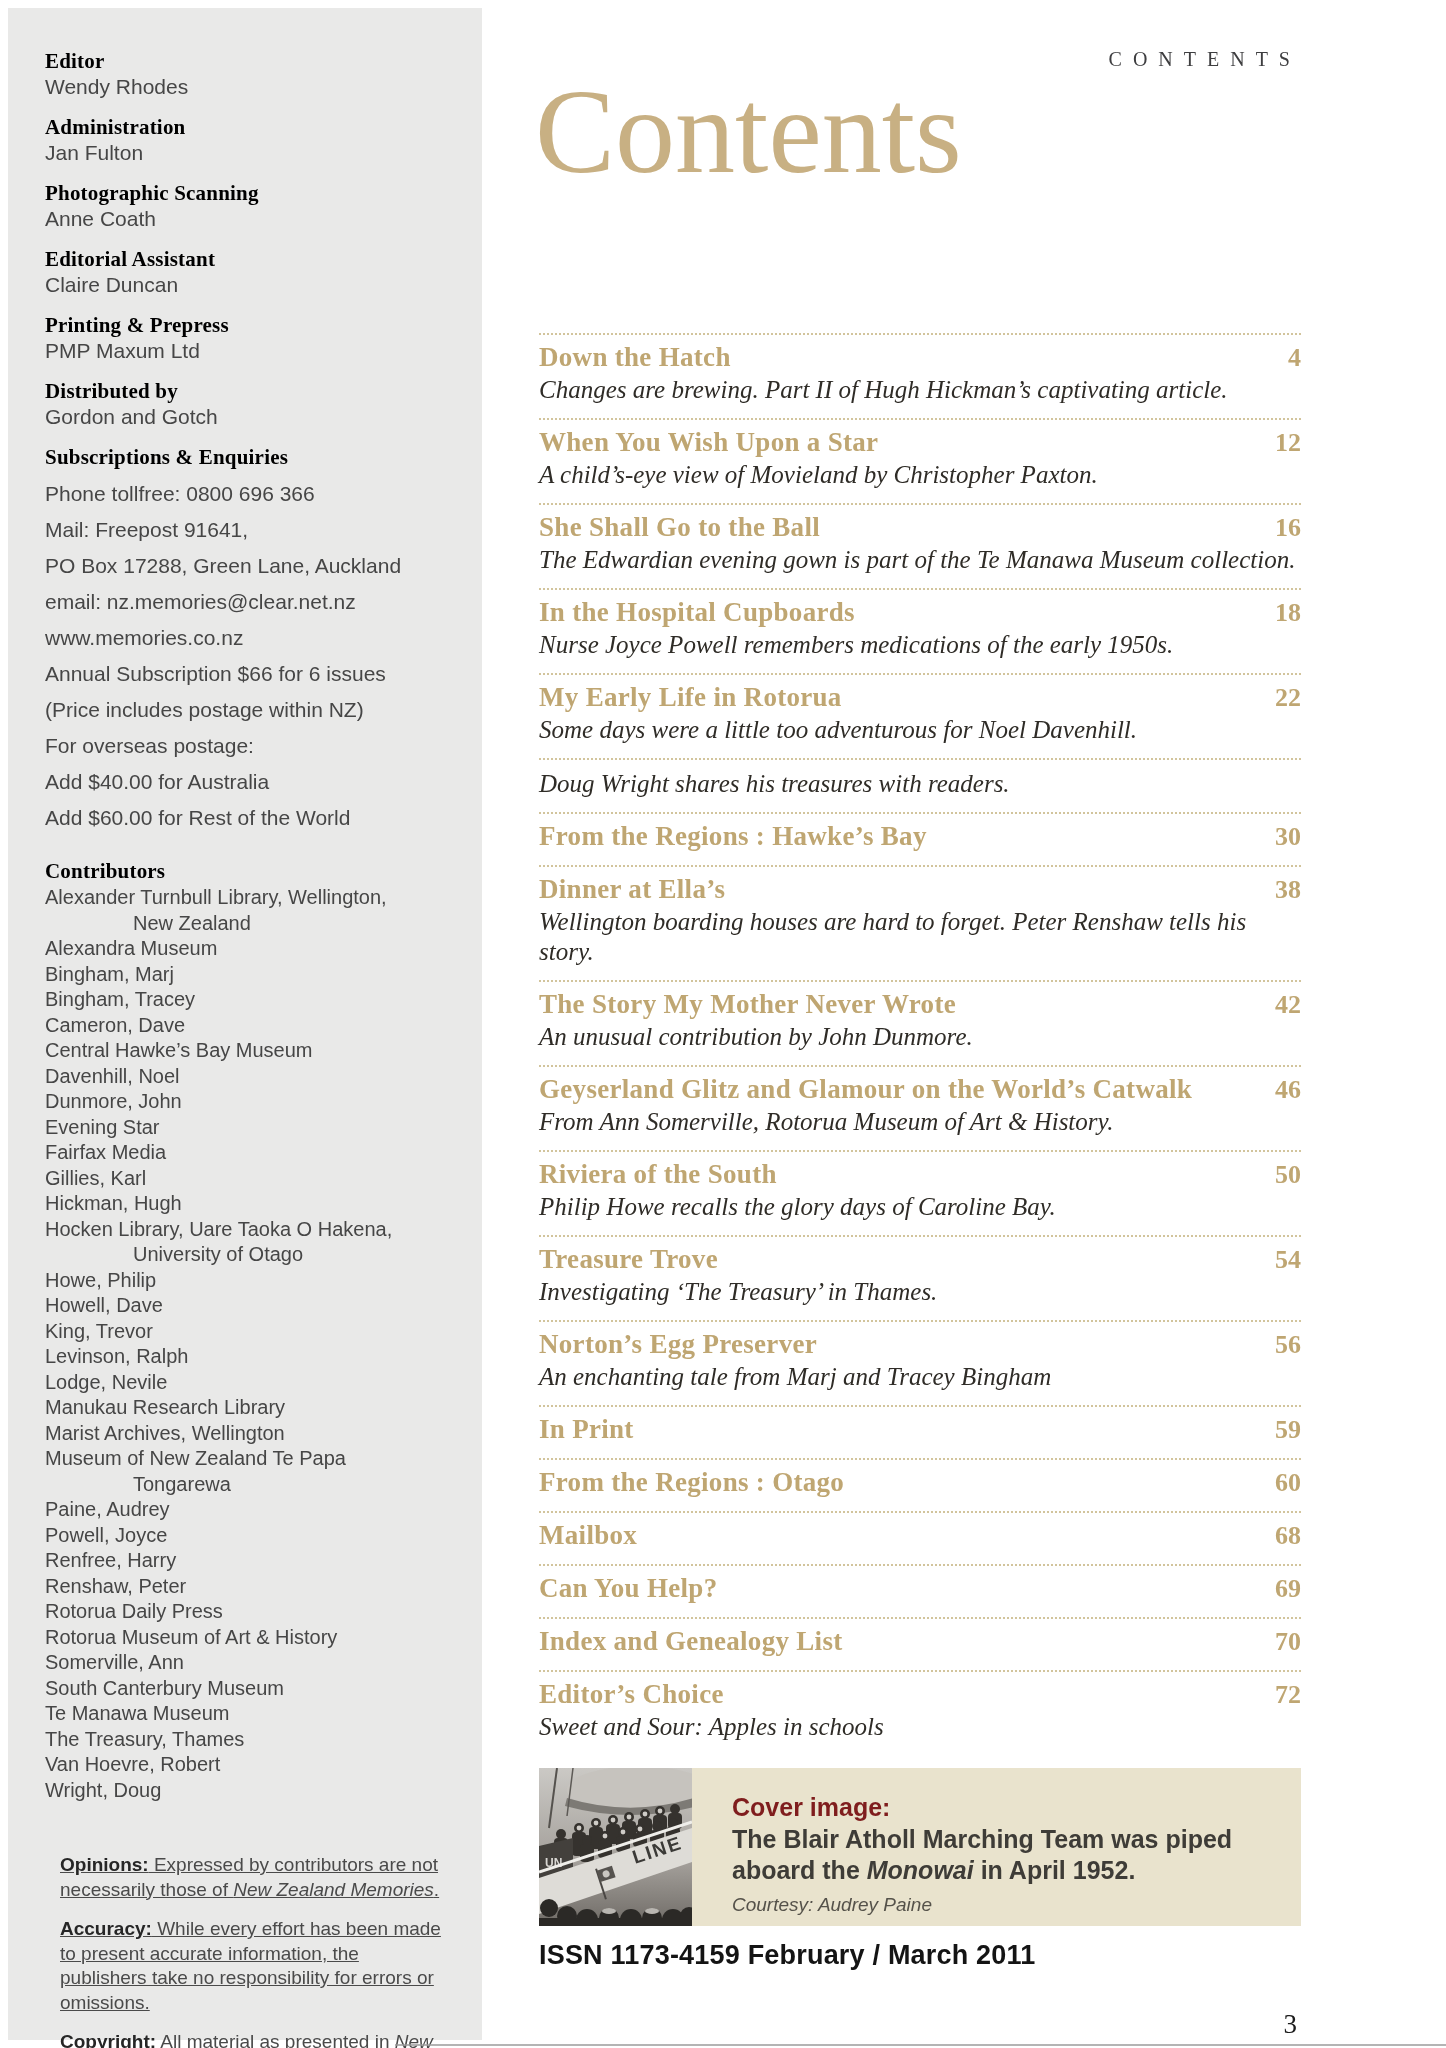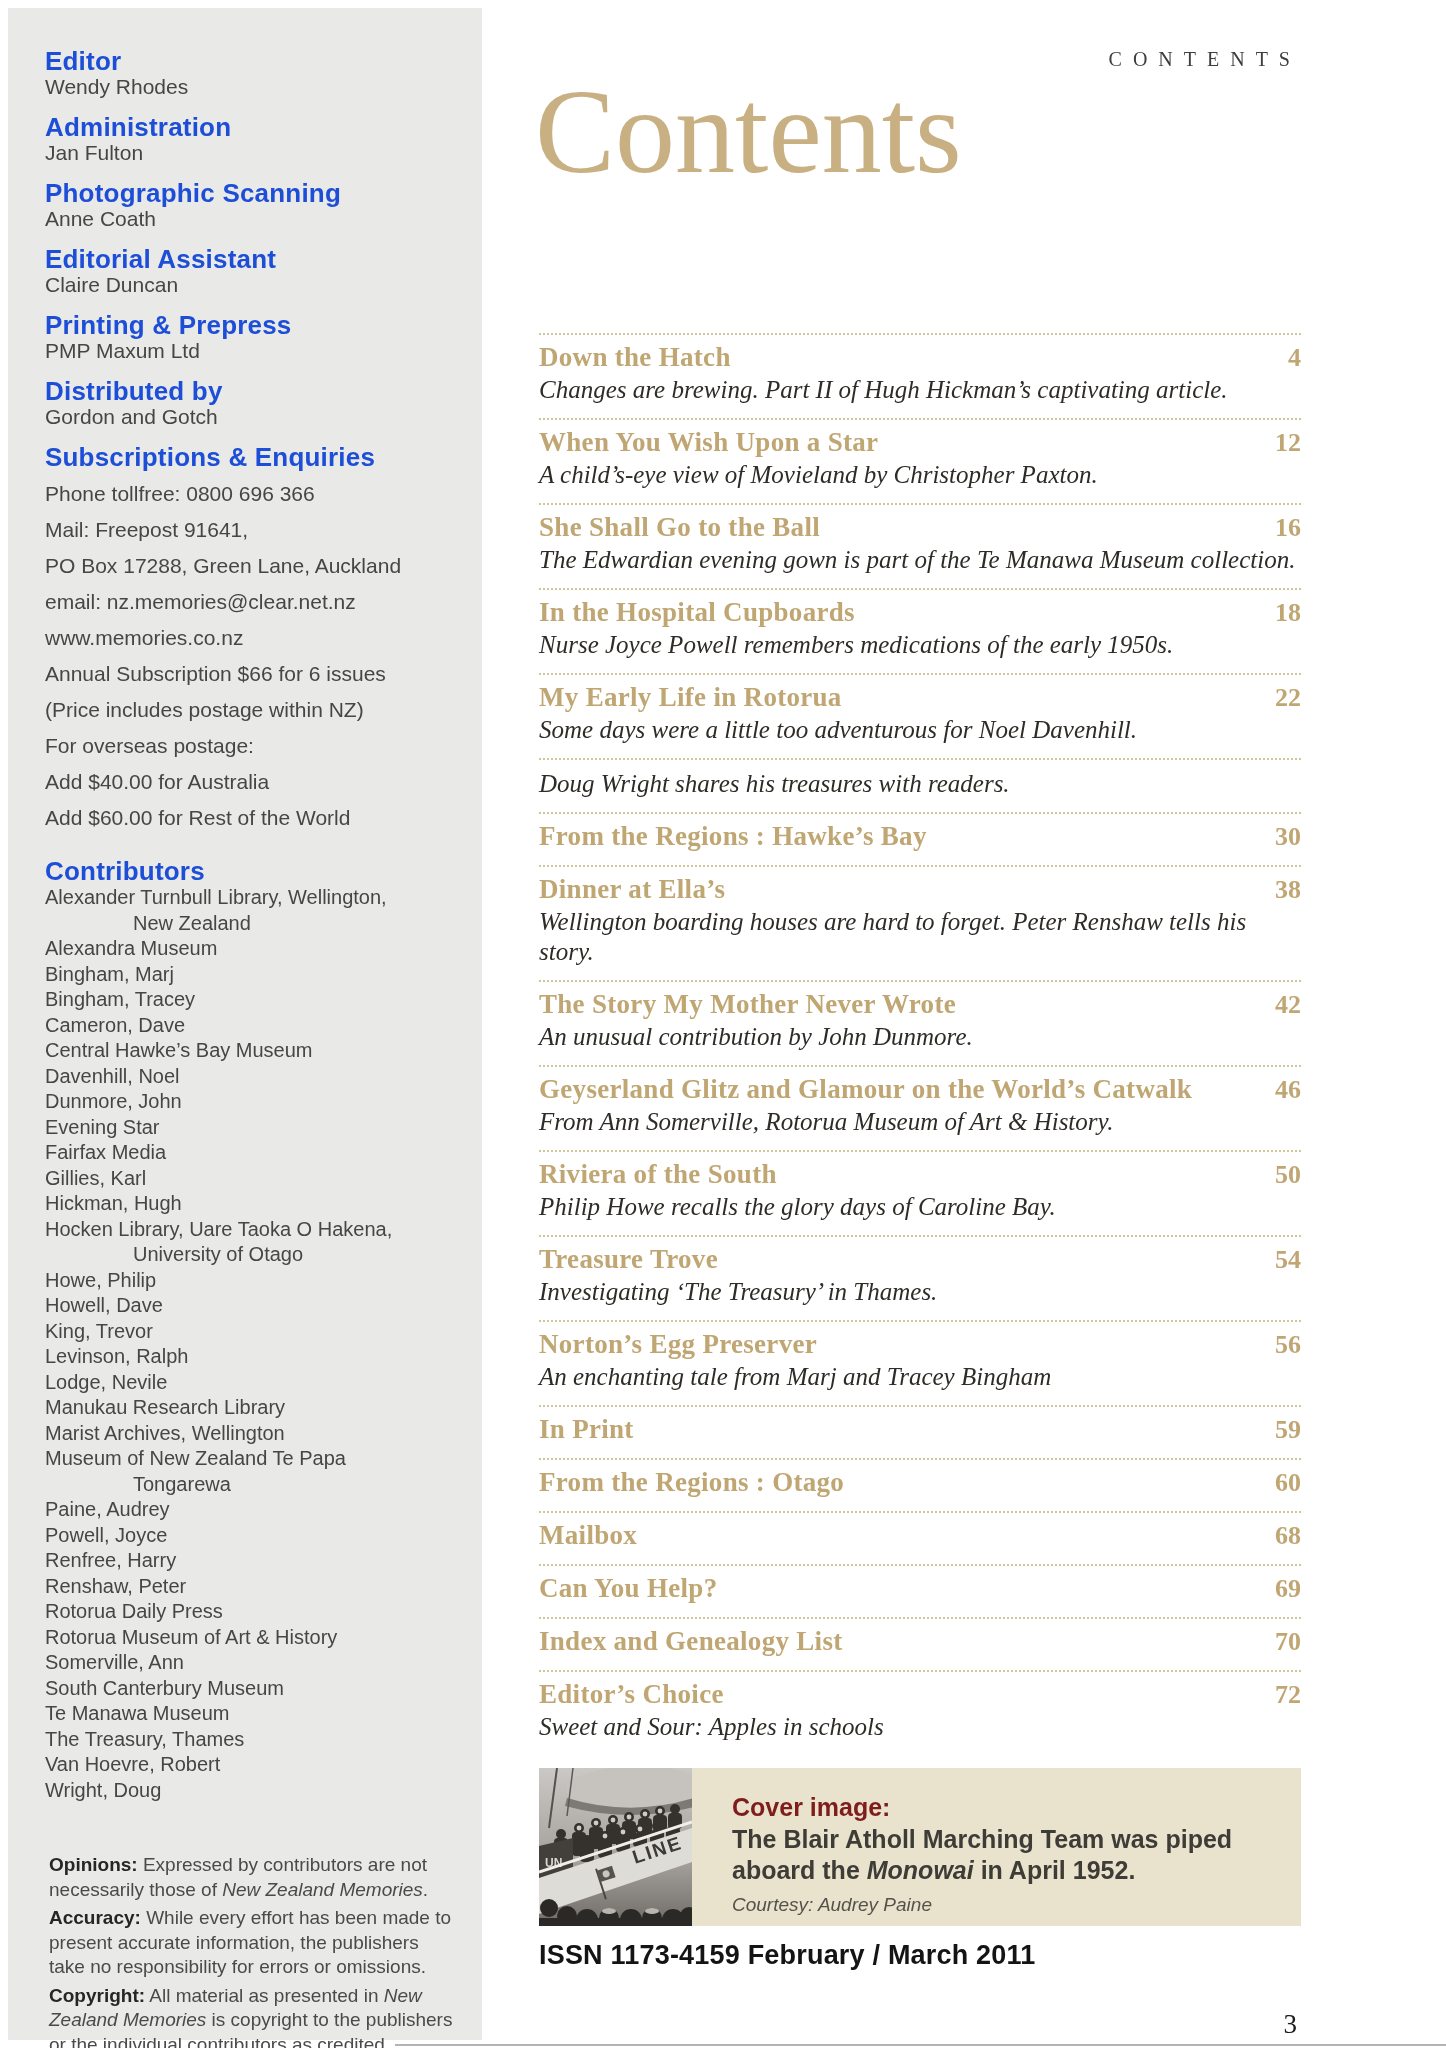--- a/index.html
+++ b/index.html
@@ -3,31 +3,31 @@
 <meta charset="utf-8">
 <style>
   html,body{margin:0;padding:0;background:#ffffff;}
   .page{position:relative;width:1446px;height:2048px;background:#ffffff;overflow:hidden;
         font-family:"Liberation Sans",sans-serif;color:#333;}
 
   
   .sidebar{position:absolute;left:8px;top:8px;width:474px;height:2032px;background:#e9e9e8;
            box-sizing:border-box;padding:40px 28px 0 37px;color:#3d3d3d;}
   .staff-block{margin-bottom:14px;}
-  .side-h{font-size:26px;font-weight:bold;line-height:26px;color:#1d4ed8;letter-spacing:.2px;}
+  .side-h{font-size:21px;font-weight:bold;line-height:26px;color:#000000;letter-spacing:.2px;font-family:Liberation Serif, serif;}
   .side-v{font-size:21px;line-height:26px;color:#464646;}
   .subs-block{margin-top:10px;}
   .subs-lines div{font-size:21px;line-height:25px;color:#464646;margin-top:11px;}
   .contrib-block{margin-top:28px;}
   .contrib-lines{margin-top:1px;}
   .cline{font-size:20px;line-height:25.5px;color:#464646;}
   .cline.c2{padding-left:88px;}
   .cline:empty{display:none;}
   .notices{margin-top:50px;width:412px;}
-  .notice{margin:4px;font-size:19px;line-height:24.5px;color:#4a4a4a;}
+  .notice{margin:15px;font-size:19px;line-height:24.5px;color:#4a4a4a;text-decoration:underline;}
   .notice b{color:#262626;}
   .notice i{font-style:italic;}
 
   
   .main{position:absolute;left:539px;top:0;width:762px;height:2048px;}
   .kicker{position:absolute;top:48px;right:0;font-family:"Liberation Serif",serif;
           font-size:20px;letter-spacing:11px;color:#3e3e40;}
   .big-title{margin:64px 0 0 -4px;font-family:"Liberation Serif",serif;font-weight:400;
              font-size:120px;line-height:136px;color:#c8b083;}
   .toc{margin-top:133px;}

